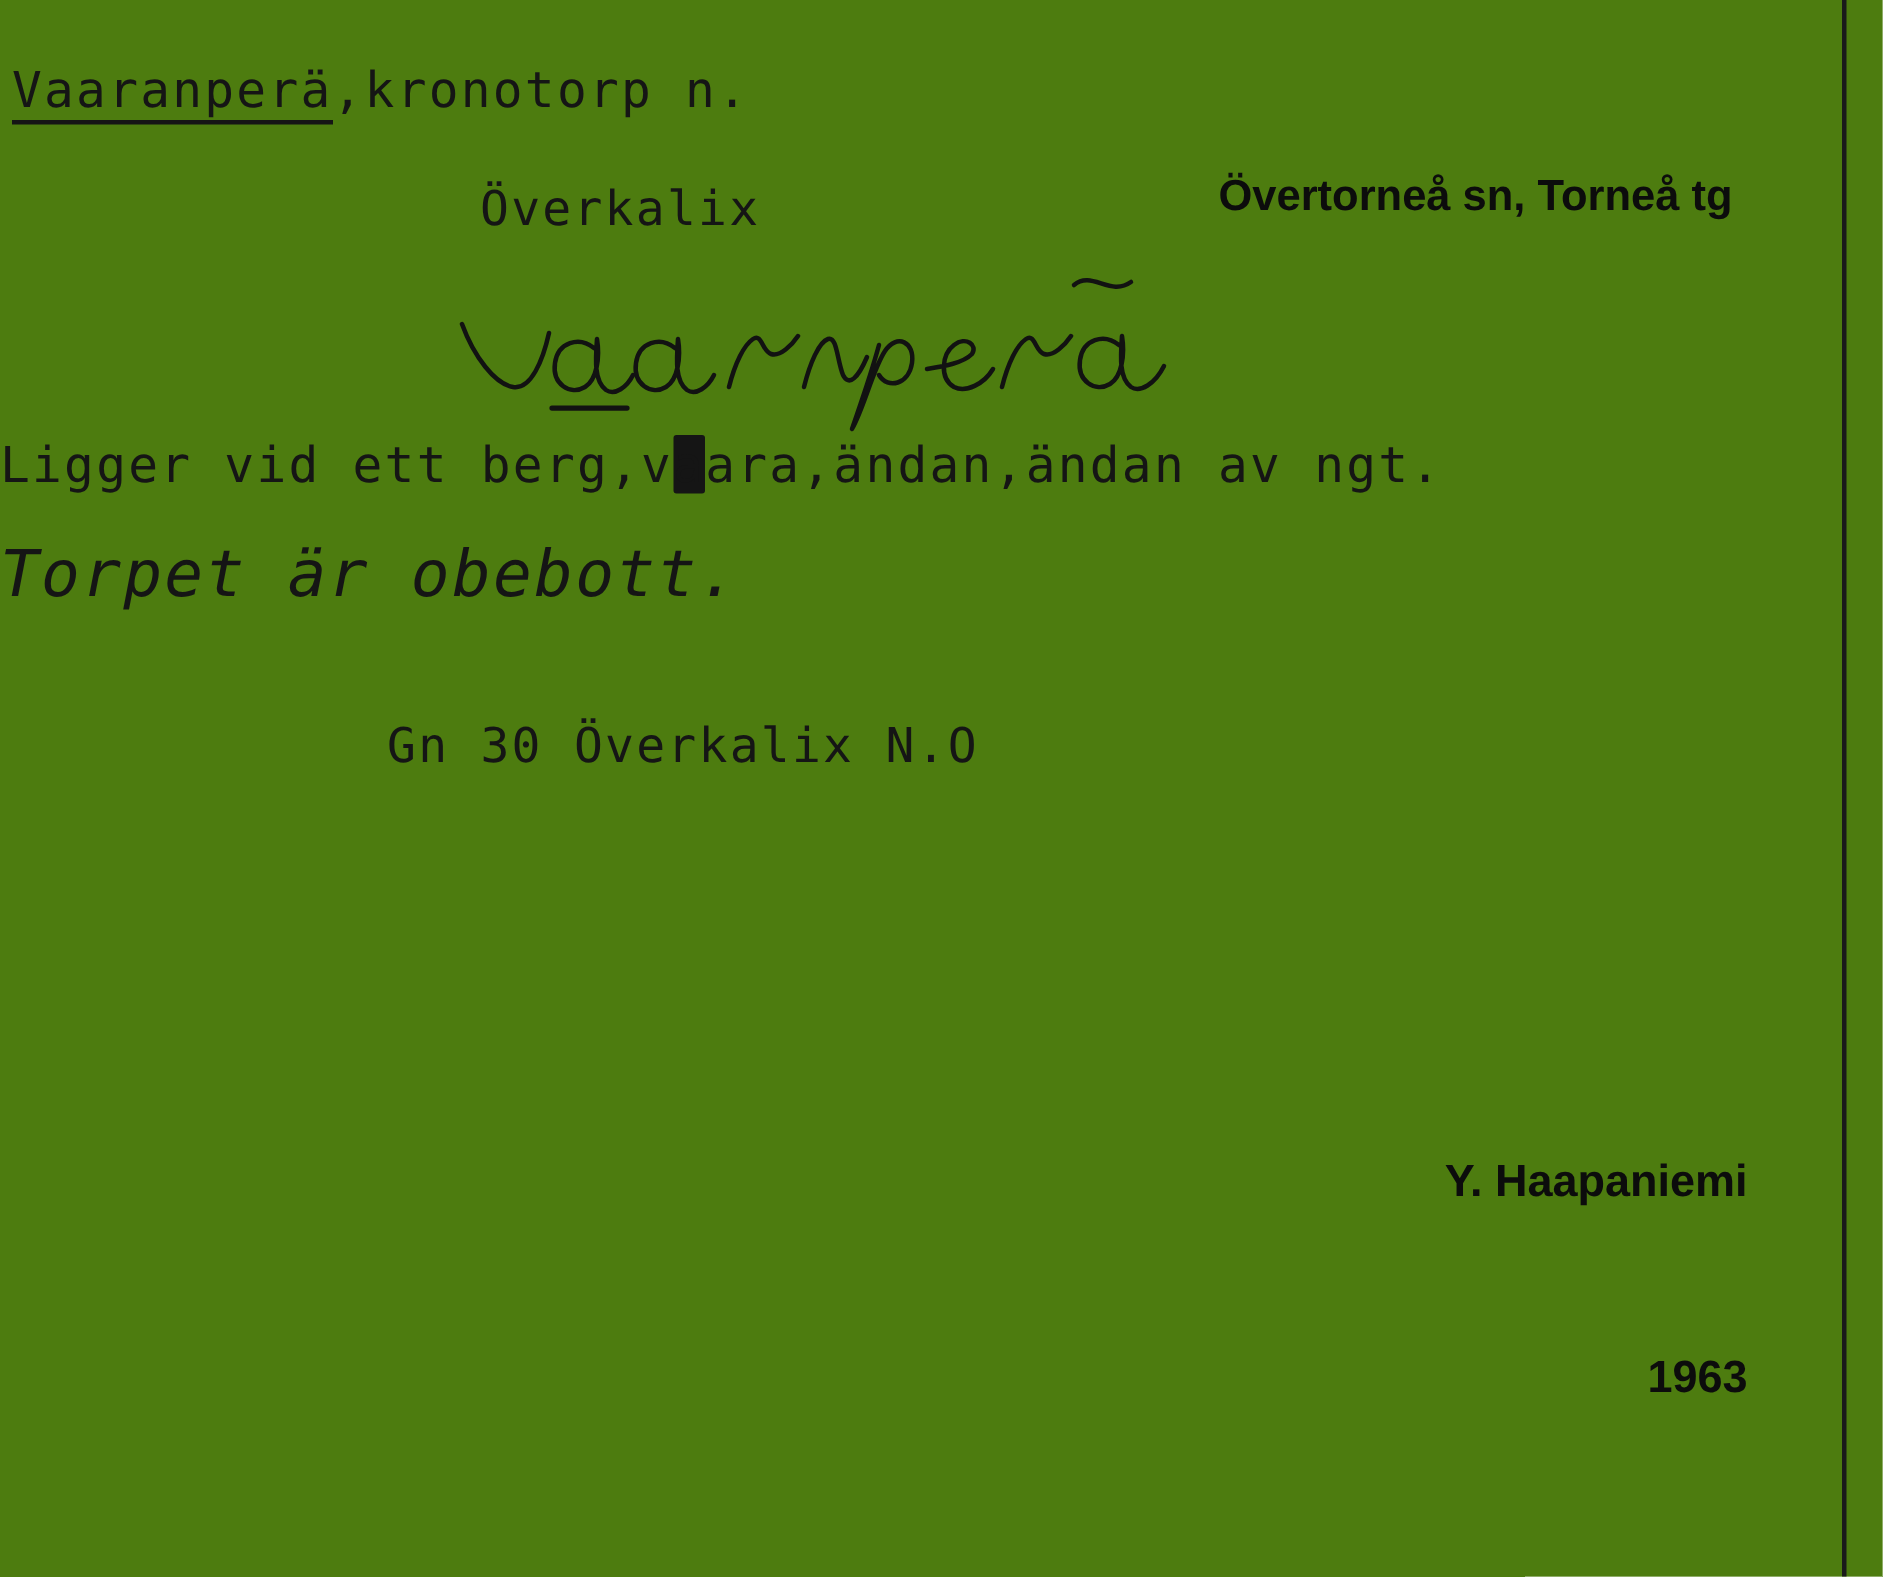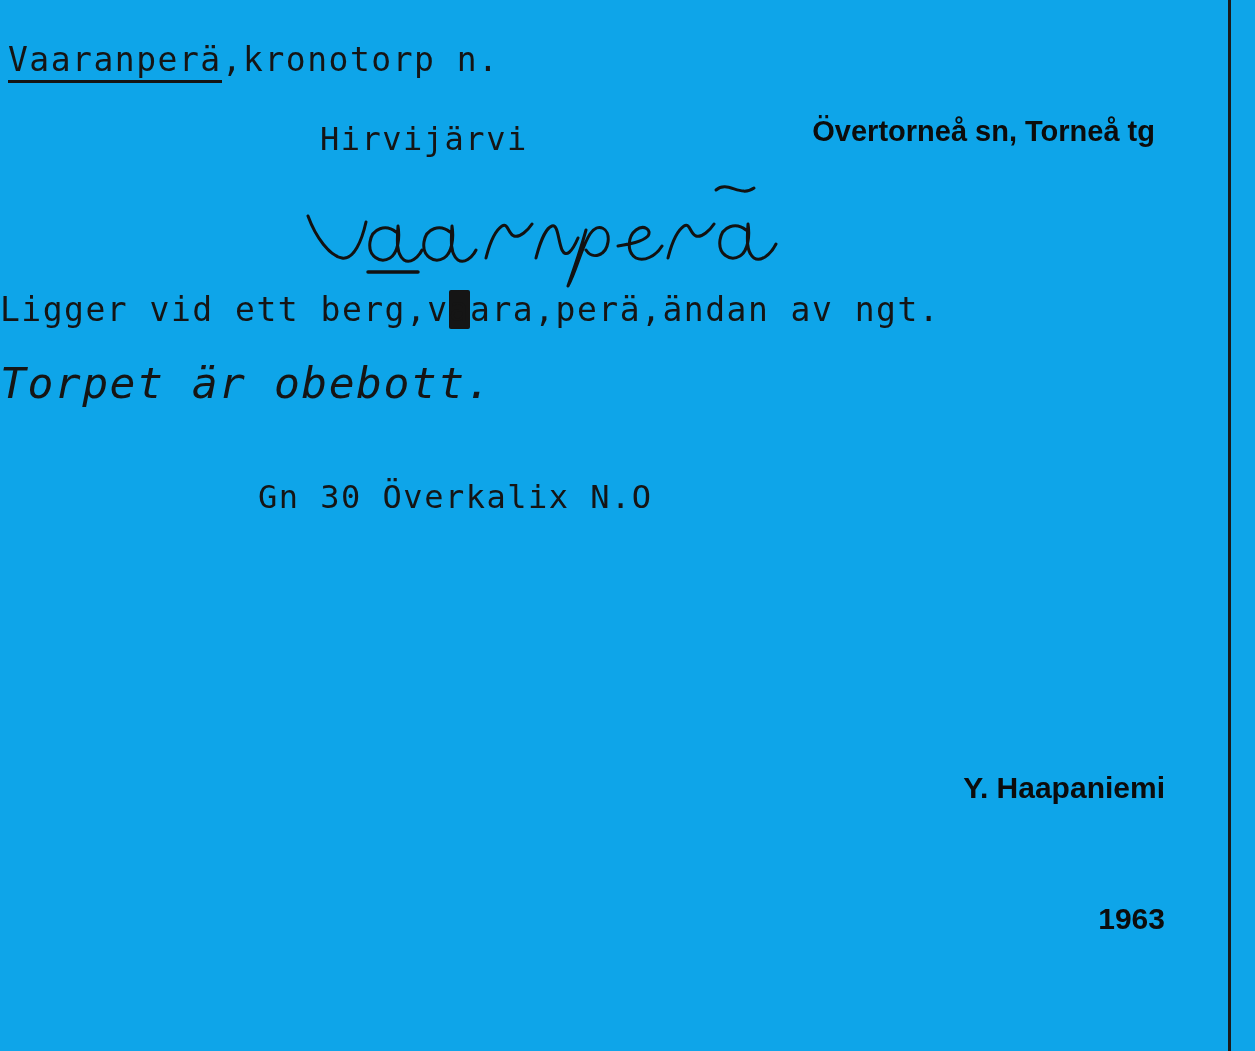--- a/index.html
+++ b/index.html
@@ -16,21 +16,21 @@
     color: #111111;
   }
 
   
   #card {
     position: absolute;
     left: 0;
     top: 0;
     width: 1255px;
     height: 1051px;
-    background: #0ea5e9;
+    background: #4d7c0f;
   }
 
   
   .edge-line {
     position: absolute;
     top: 0;
     width: 3px;
     height: 1051px;
     background: #1a1a1a;
   }
@@ -130,21 +130,21 @@
 <div id="card">
 
   <div class="edge-line right"></div>
 
   <div id="headword" class="typed"><span class="hw">Vaaranperä</span><span>,kronotorp n.</span></div>
 
   <div id="archive-parish" class="stamped">
     <div>Övertorneå sn, Torneå tg</div>
   </div>
 
-  <div id="place-line" class="typed">Hirvijärvi</div>
+  <div id="place-line" class="typed">Överkalix</div>
 
   <div id="handwriting">
     <svg width="560" height="110" viewBox="0 0 560 110" xmlns="http://www.w3.org/2000/svg">
       <g fill="none" stroke="#121212" stroke-width="3" stroke-linecap="round" stroke-linejoin="round">
 
         <path d="M8 36 C 16 58, 30 76, 42 78 C 54 80, 62 60, 66 42"></path>
 
         <path d="M96 52 C 86 44, 72 48, 70 62 C 68 76, 80 84, 90 78 C 98 73, 100 58, 98 46 C 97 60, 96 74, 104 80 C 110 84, 118 78, 122 70"></path>
 
         <path d="M68 92 L 118 92" stroke-width="3.5"></path>
@@ -161,21 +161,21 @@
 
         <path d="M368 78 C 372 62, 378 50, 384 46 C 390 42, 390 54, 396 56 C 402 58, 410 50, 414 44"></path>
 
         <path d="M446 50 C 436 42, 422 46, 420 60 C 418 74, 430 82, 440 76 C 448 71, 450 56, 448 44 C 447 58, 446 72, 454 78 C 460 82, 470 76, 476 64"></path>
 
         <path d="M416 10 C 428 0, 440 18, 454 8"></path>
       </g>
     </svg>
   </div>
 
-  <div id="desc-line-1" class="typed"><span>Ligger vid ett berg,v</span><span class="blot">a</span><span>ara,perä,ändan av ngt.</span></div>
+  <div id="desc-line-1" class="typed"><span>Ligger vid ett berg,v</span><span class="blot">a</span><span>ara,ändan,ändan av ngt.</span></div>
 
   <div id="desc-line-2" class="typed">Torpet är obebott.</div>
 
   <div id="source-line" class="typed">Gn 30 Överkalix N.O</div>
 
 
   <div id="signature-block" class="stamped">
     <div>Y. Haapaniemi</div>
     <div>1963</div>
   </div>

